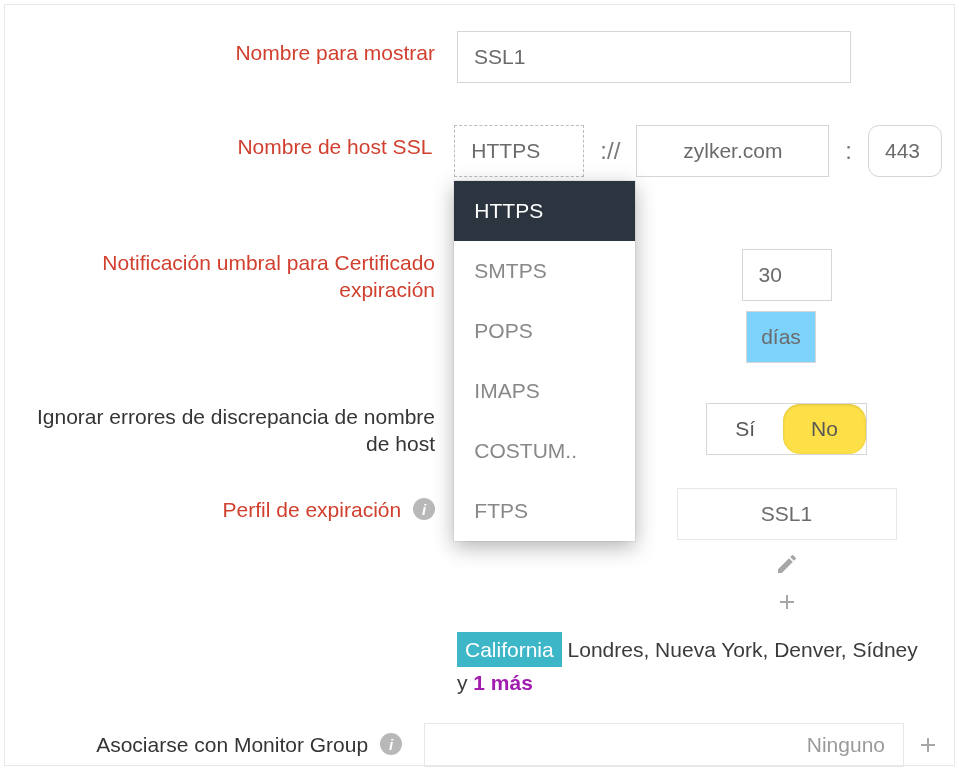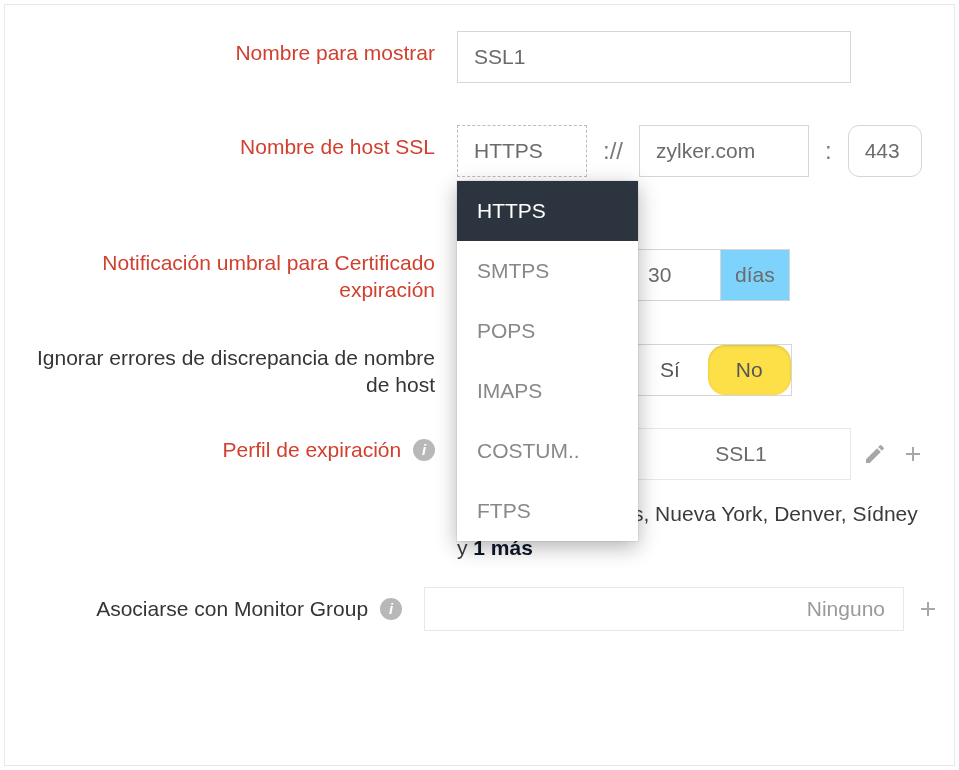--- a/index.html
+++ b/index.html
@@ -43,21 +43,21 @@
   }
   .text-input {
     border: 1px solid #d6d6d6;
     font-size: 21px;
     padding: 12px 16px;
     color: #6b6b6b;
     background: #fff;
     height: 52px;
   }
   .text-input.w-wide { width: 394px; }
-  .text-input.w-host { width: 170px; }
+  .text-input.w-host { width: 193px; text-align: center; }
   .text-input.w-port { width: 74px; text-align: left; border-radius: 11px; }
   .text-input.w-days { width: 90px; text-align: left; }
 
   
   .select-trigger {
     border: 1px dashed #bcbcbc;
     padding: 10px 16px;
     font-size: 21px;
     color: #6b6b6b;
     min-width: 130px;
@@ -173,21 +173,21 @@
     line-height: 1.5;
   }
   .loc-badge {
     background: #3db6c8;
     color: #fff;
     padding: 2px 8px;
     font-size: 21px;
     display: inline-block;
   }
   .loc-more {
-    color: #0f172a;
+    color: #a21caf;
     font-weight: 700;
     cursor: pointer;
   }
 
   .ninguno-box {
     border: 1px solid #e8e8e8;
     padding: 12px 18px;
     font-size: 21px;
     color: #9a9a9a;
     width: 480px;
@@ -196,21 +196,21 @@
     align-items: center;
     cursor: pointer;
     justify-content: flex-end;
   }
 
   .row-ssl-profile { margin-top: 18px; }
   .row-monitor-group { margin-top: 24px; margin-bottom: 0; }
 
   svg.ico { width: 24px; height: 24px; fill: #a7a7a7; }
 
-  .spacer-left-push { margin-left: 174px; } 
+  .spacer-left-push { margin-left: 174px; flex-direction: column; } 
 </style>
 </head>
 <body>
 
 <div class="container">
 
   <div class="row">
     <div class="label-col red">Nombre para mostrar</div>
     <div class="field-col">
       <input type="text" class="text-input w-wide" value="SSL1" style="">

